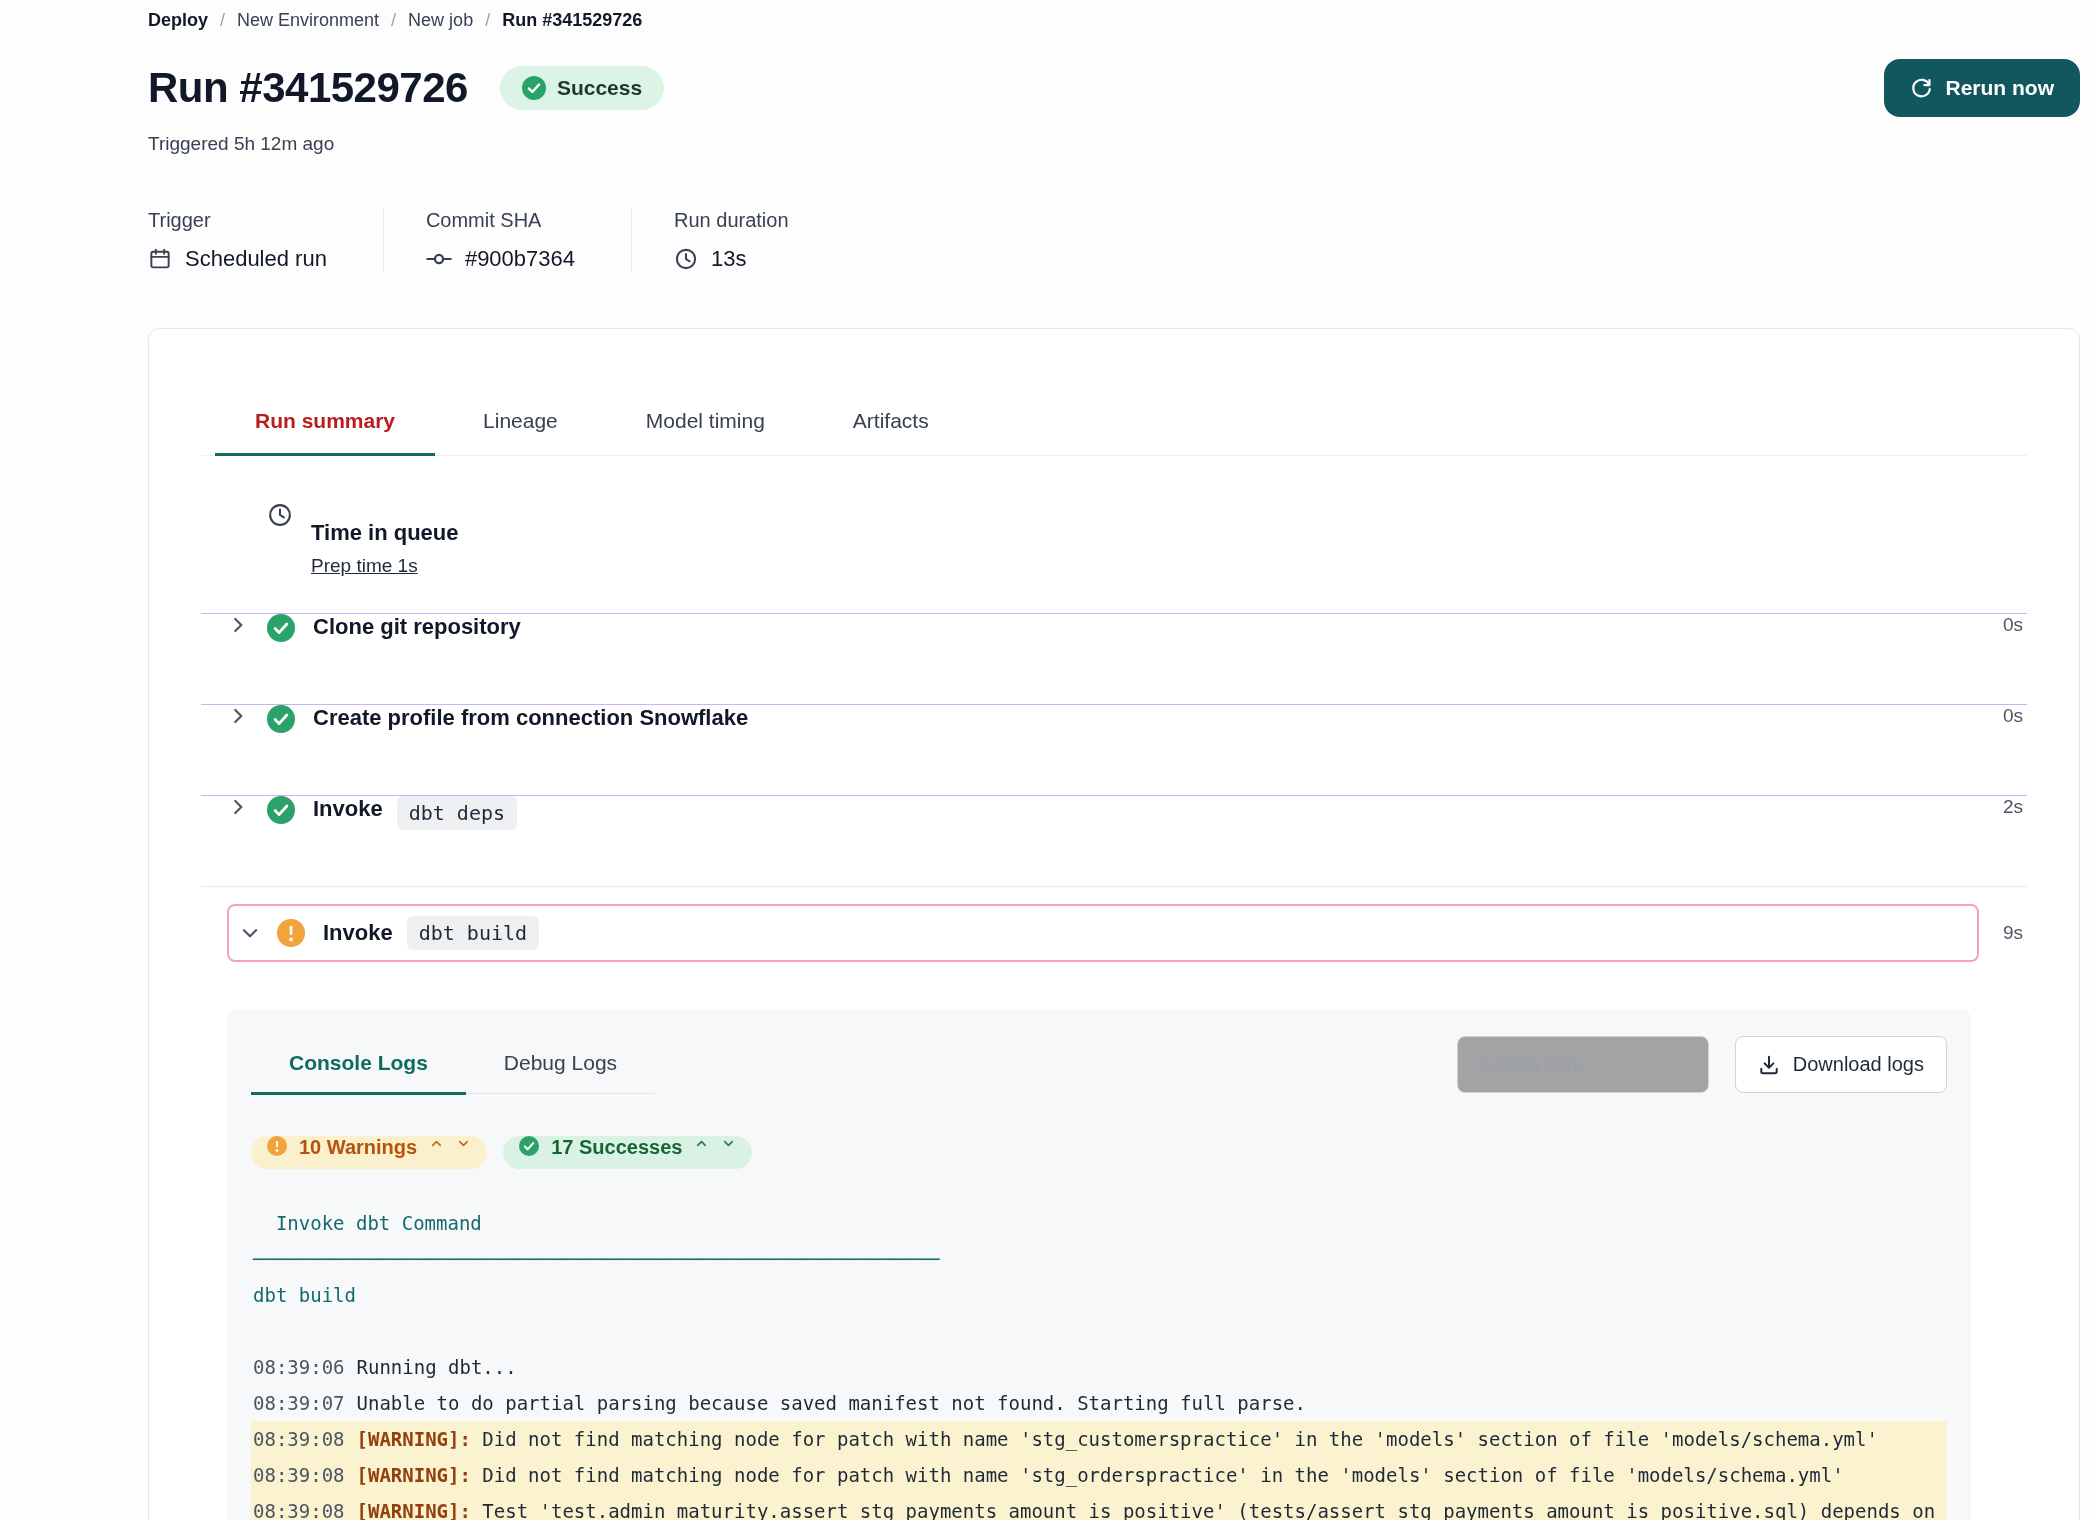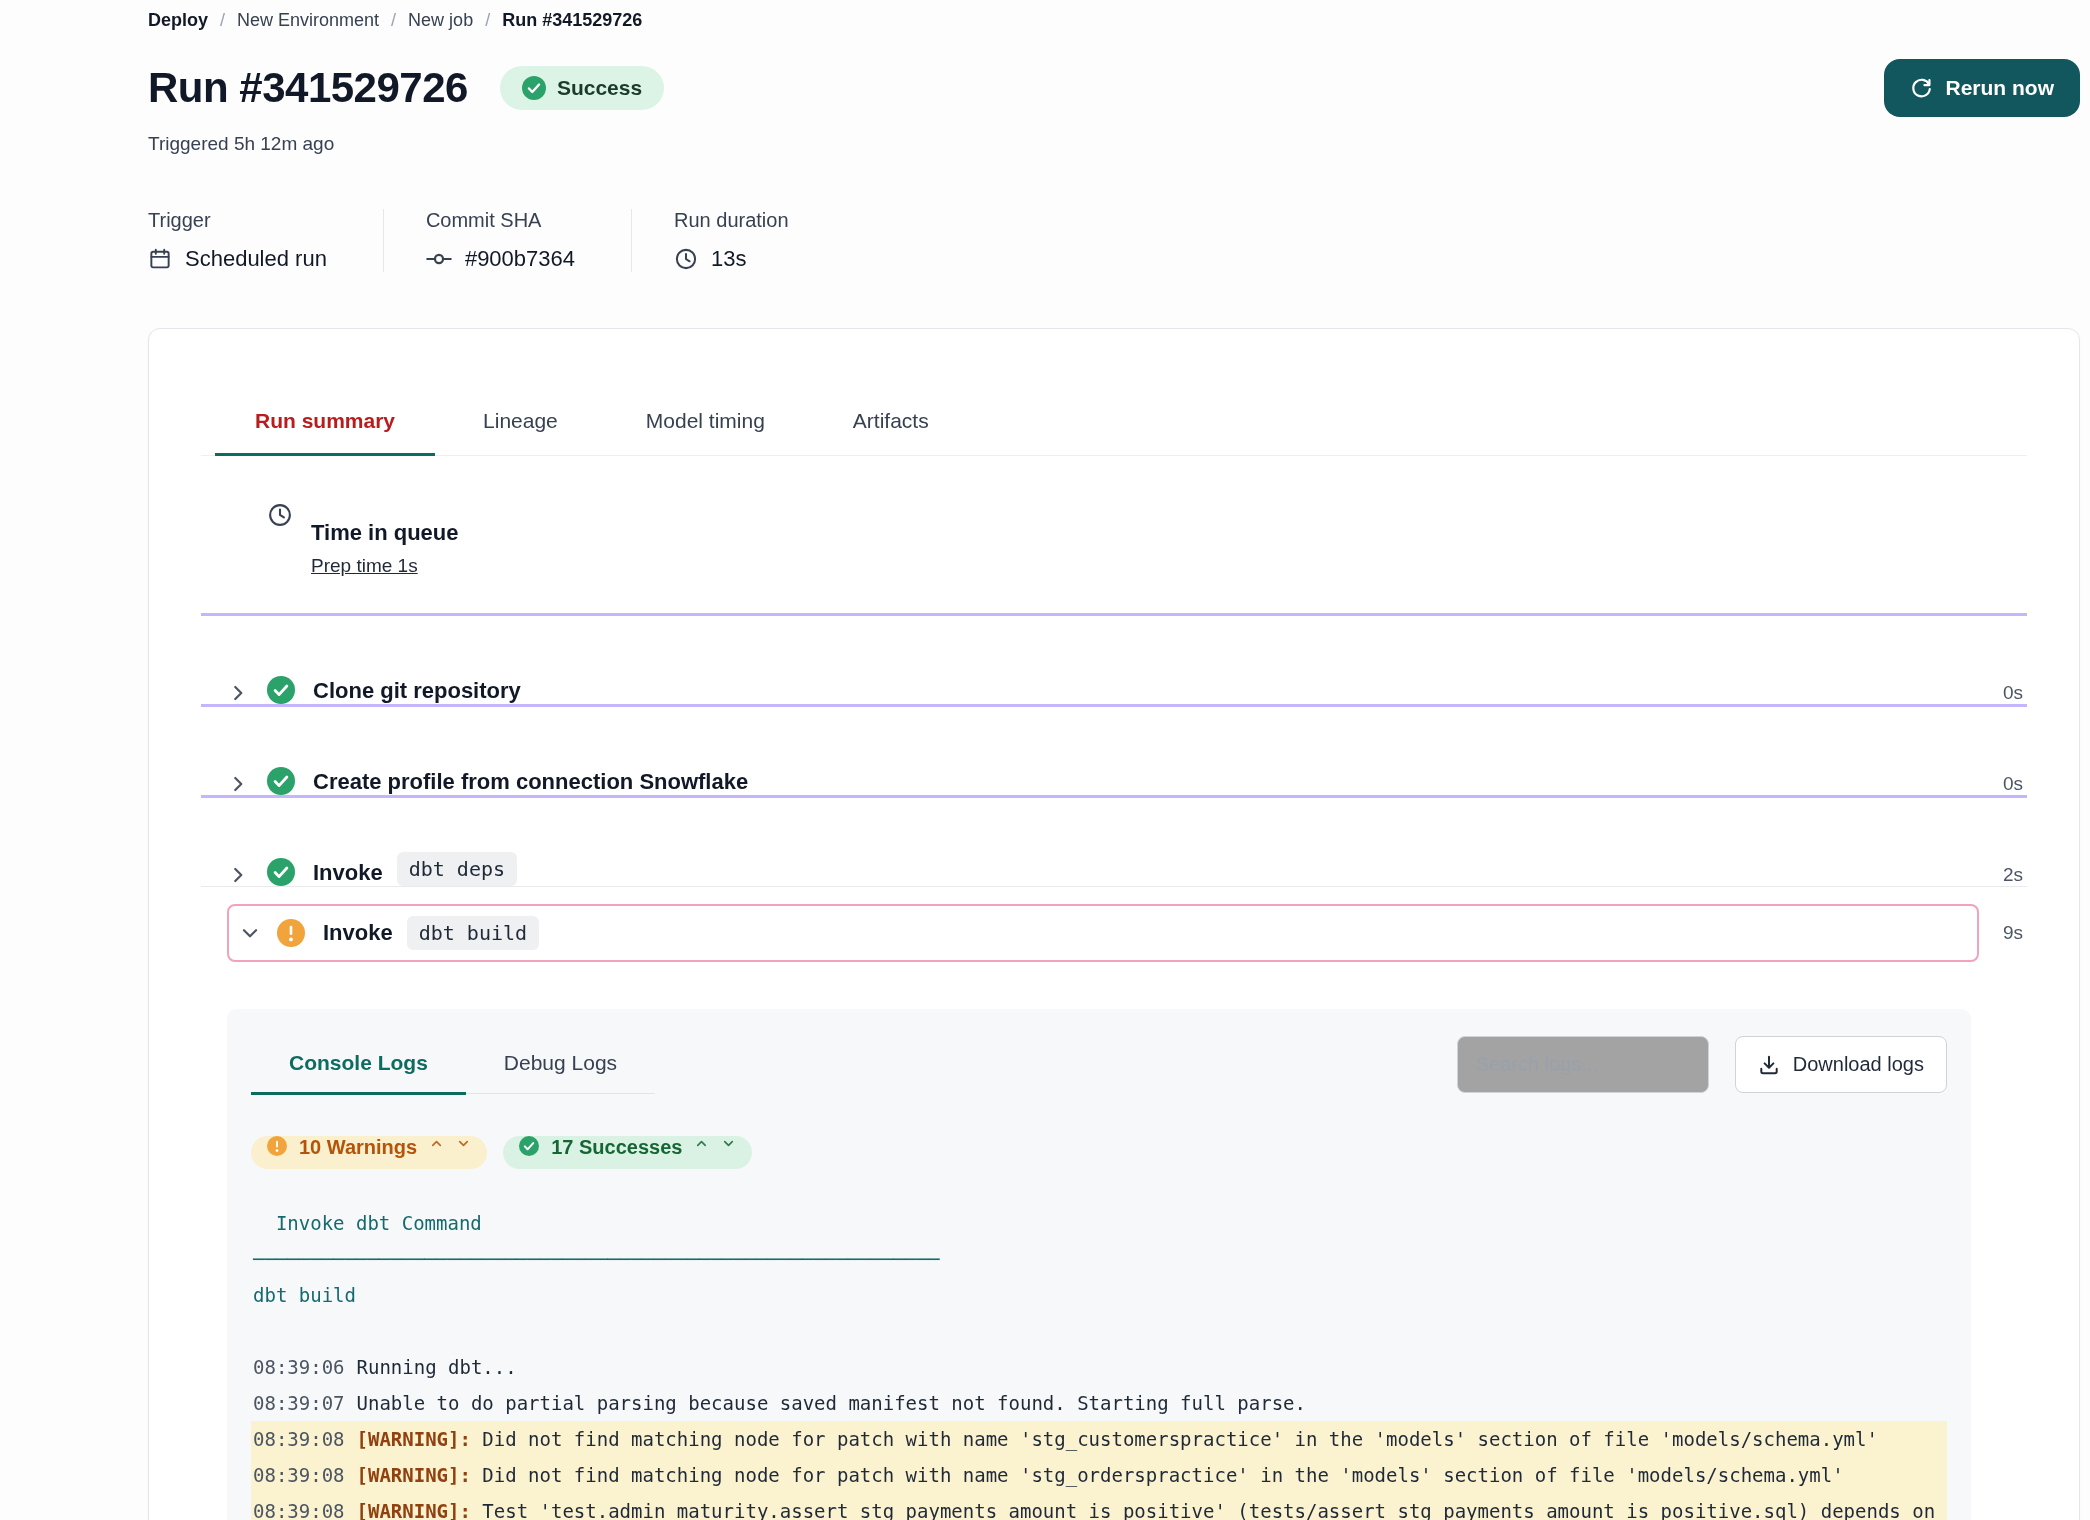--- a/index.html
+++ b/index.html
@@ -47,21 +47,21 @@
   .tab.active { color:#b91c1c; font-weight:700; }
   .tab.active::after { content:""; position:absolute; left:0; right:0; bottom:-1px; height:3px; background:#0d6b60; }
 
   
   .queue { display:flex; gap:18px; padding:44px 0 36px 66px; align-items:flex-start; }
   .queue-text { display:flex; flex-direction:column; gap:9px; }
   .queue-title { font-size:22px; font-weight:700; color:#111827;margin-top:20px; }
   .queue-link { font-size:19px; color:#1f2937; text-decoration:underline; cursor:pointer; }
 
   
-  .step { display:flex; align-items:flex-end; height:91px; border-top:3px solid #c4b5fd; padding-left:26px; }
+  .step { display:flex; align-items:flex-start; height:91px; border-top:1px solid #c4b5fd; padding-left:26px; }
   .chev { display:inline-flex; width:24px; cursor:pointer; }
   .status-ic { display:inline-flex; margin-left:16px; }
   .step-title { margin-left:18px; font-size:22px; font-weight:700; color:#111827; }
   .cmd-chip { margin-left:14px; font-family:"DejaVu Sans Mono", monospace; font-size:20px;
     font-weight:400; background:#eef0f2; color:#1f2937; padding:5px 12px; border-radius:6px; }
   .step-duration { margin-left:auto; font-size:19px; color:#4b5563; padding-right:4px; }
 
   .step-expanded { display:flex; align-items:center; border-top:1px solid #e8eaed; padding:17px 0; }
   .expanded-box { flex:1; display:flex; align-items:center; margin-left:26px;
     border:2px solid #f2a3bb; border-radius:8px; height:58px; padding-left:10px; background:#fff; cursor:pointer; }

